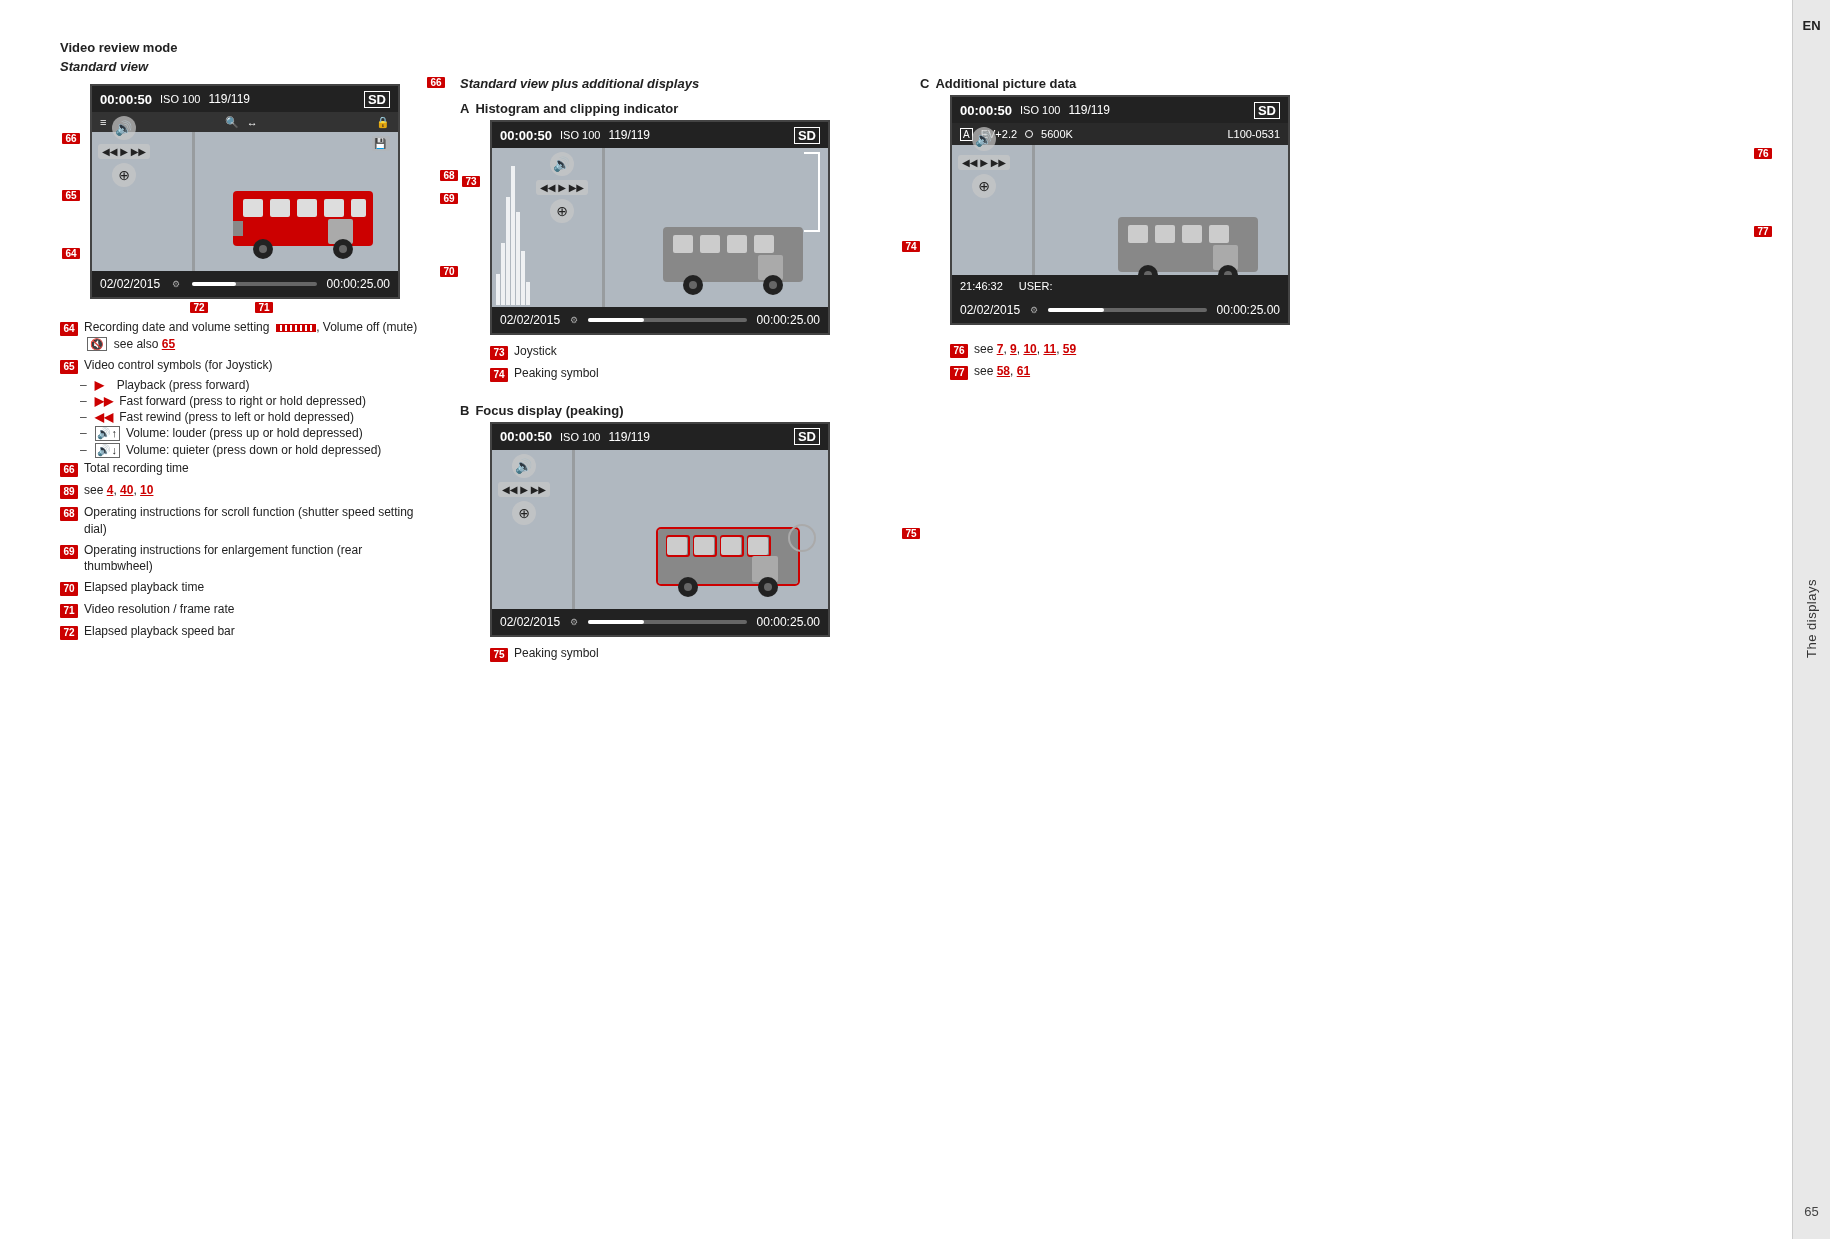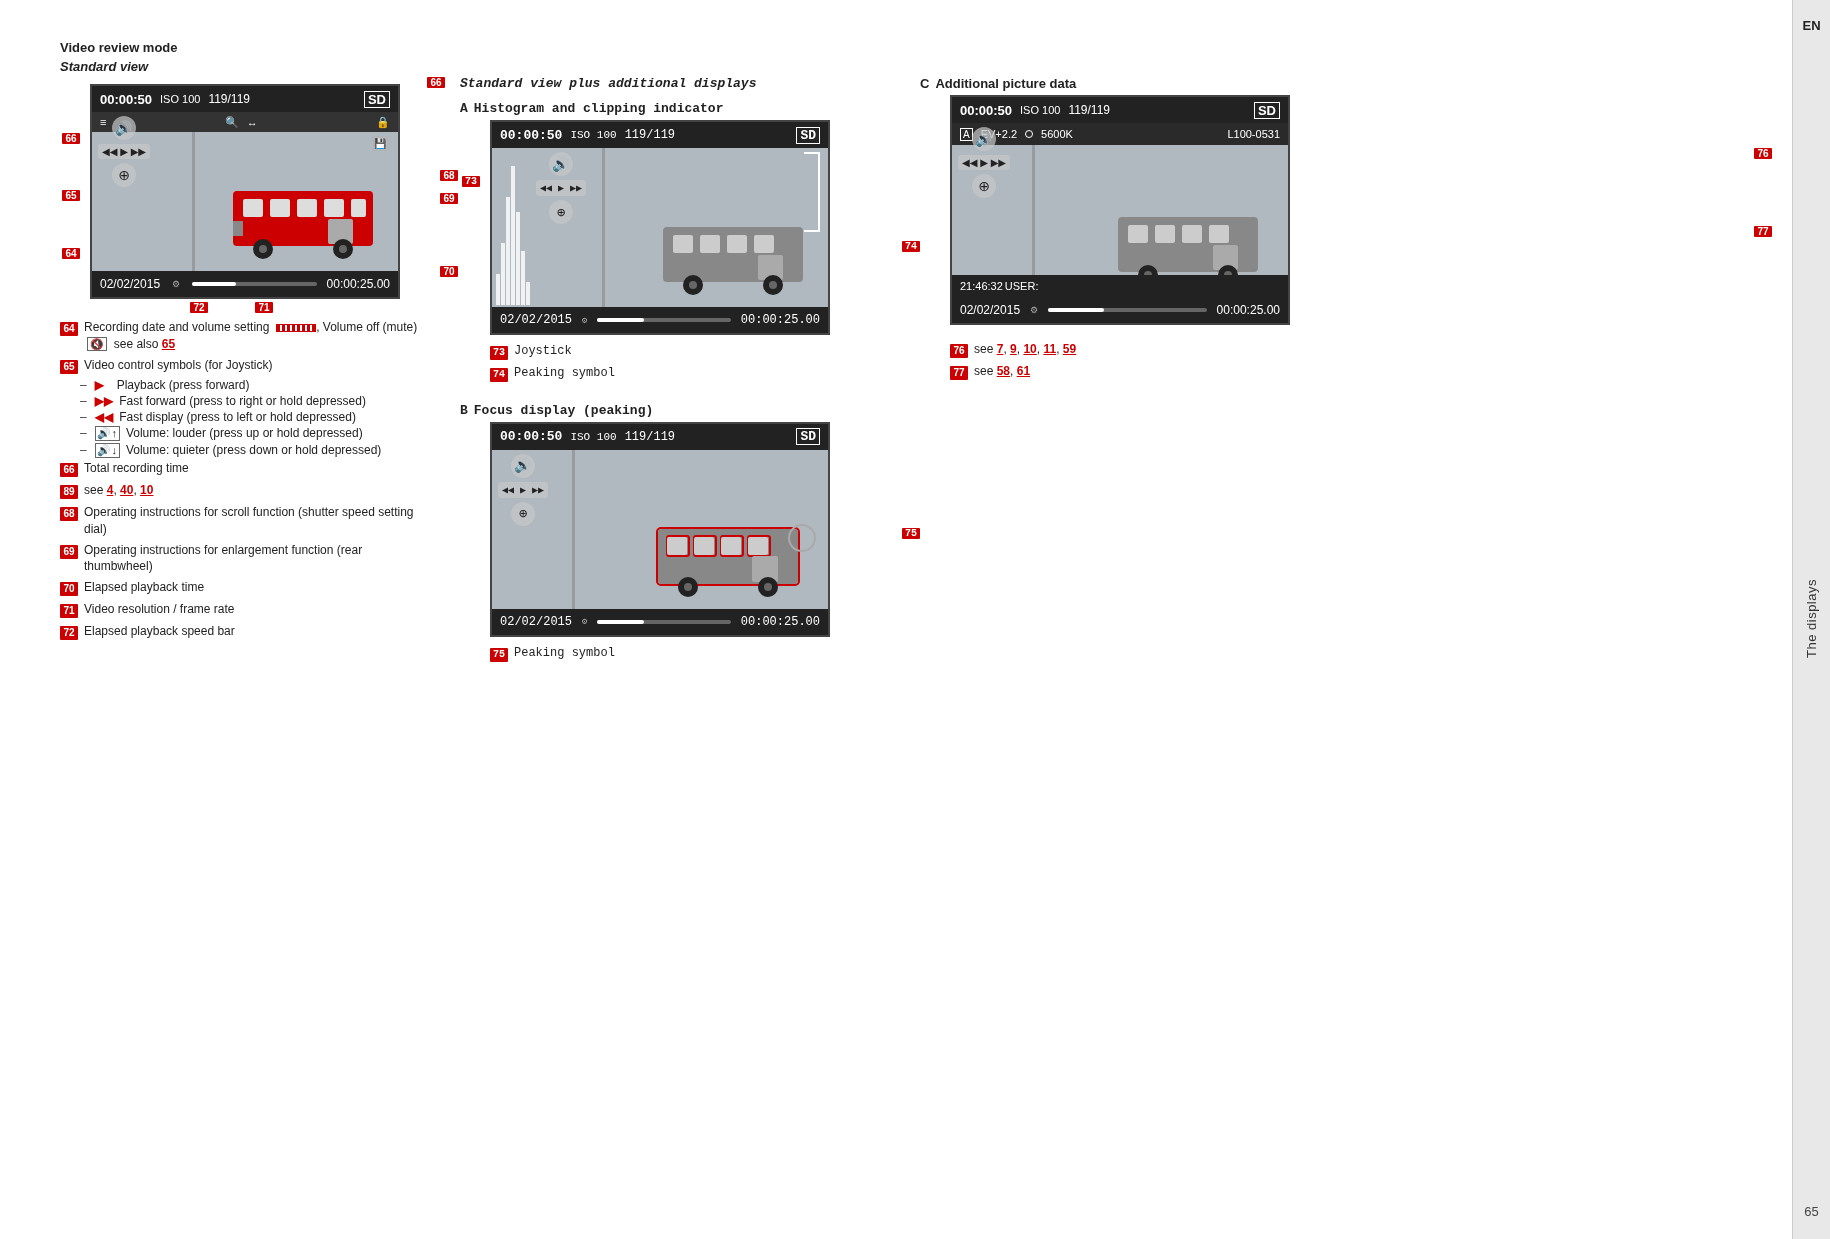--- a/index.html
+++ b/index.html
@@ -40,21 +40,20 @@
     }
 
     
     .col-left {
       width: 370px;
       flex-shrink: 0;
     }
     .col-mid {
       width: 430px;
       flex-shrink: 0;
-      font-family: Liberation Mono, monospace;
     }
     .col-right {
       flex: 1;
     }
 
     
     .section-title {
       font-size: 13px;
       font-weight: bold;
       margin-bottom: 4px;
@@ -377,21 +376,21 @@
           <span>Playback (press forward)</span>
         </div>
         <div class="sub-item">
           <span class="dash">–</span>
           <span style="color:#cc0000; font-weight:bold; min-width:16px;">▶▶</span>
           <span>Fast forward (press to right or hold depressed)</span>
         </div>
         <div class="sub-item">
           <span class="dash">–</span>
           <span style="color:#cc0000; font-weight:bold; min-width:16px;">◀◀</span>
-          <span>Fast display (press to left or hold depressed)</span>
+          <span>Fast rewind (press to left or hold depressed)</span>
         </div>
         <div class="sub-item">
           <span class="dash">–</span>
           <span style="font-size:11px; border:1px solid #666; padding:0 2px; min-width:16px;">🔊↑</span>
           <span>Volume: louder (press up or hold depressed)</span>
         </div>
         <div class="sub-item">
           <span class="dash">–</span>
           <span style="font-size:11px; border:1px solid #666; padding:0 2px; min-width:16px;">🔊↓</span>
           <span>Volume: quieter (press down or hold depressed)</span>
@@ -642,21 +641,21 @@
               <rect x="69" y="23" width="20" height="18" fill="#ccc" rx="2"></rect>
               <rect x="96" y="23" width="20" height="18" fill="#ccc" rx="2"></rect>
               <rect x="100" y="43" width="25" height="25" fill="#aaa" rx="2"></rect>
               <circle cx="35" cy="73" r="10" fill="#222"></circle>
               <circle cx="35" cy="73" r="4" fill="#666"></circle>
               <circle cx="115" cy="73" r="10" fill="#222"></circle>
               <circle cx="115" cy="73" r="4" fill="#666"></circle>
             </svg>
           </div>
 
-          <div style="position:absolute; bottom:26px; left:0; right:0; background:#222; color:#fff; font-size:11px; padding:2px 8px; display:flex; gap:2px; align-items:center; z-index:3; height:22px;">
+          <div style="position:absolute; bottom:26px; left:0; right:0; background:#222; color:#fff; font-size:11px; padding:2px 8px; display:flex; gap:16px; align-items:center; z-index:3; height:22px;">
             <span>21:46:32</span>
             <span>USER:</span>
           </div>
 
           <div class="screen-bottom-bar">
             <span class="bottom-date">02/02/2015</span>
             <div style="font-size:9px; color:#aaa;">⚙</div>
             <div class="bottom-progress">
               <div class="bottom-progress-fill"></div>
             </div>

